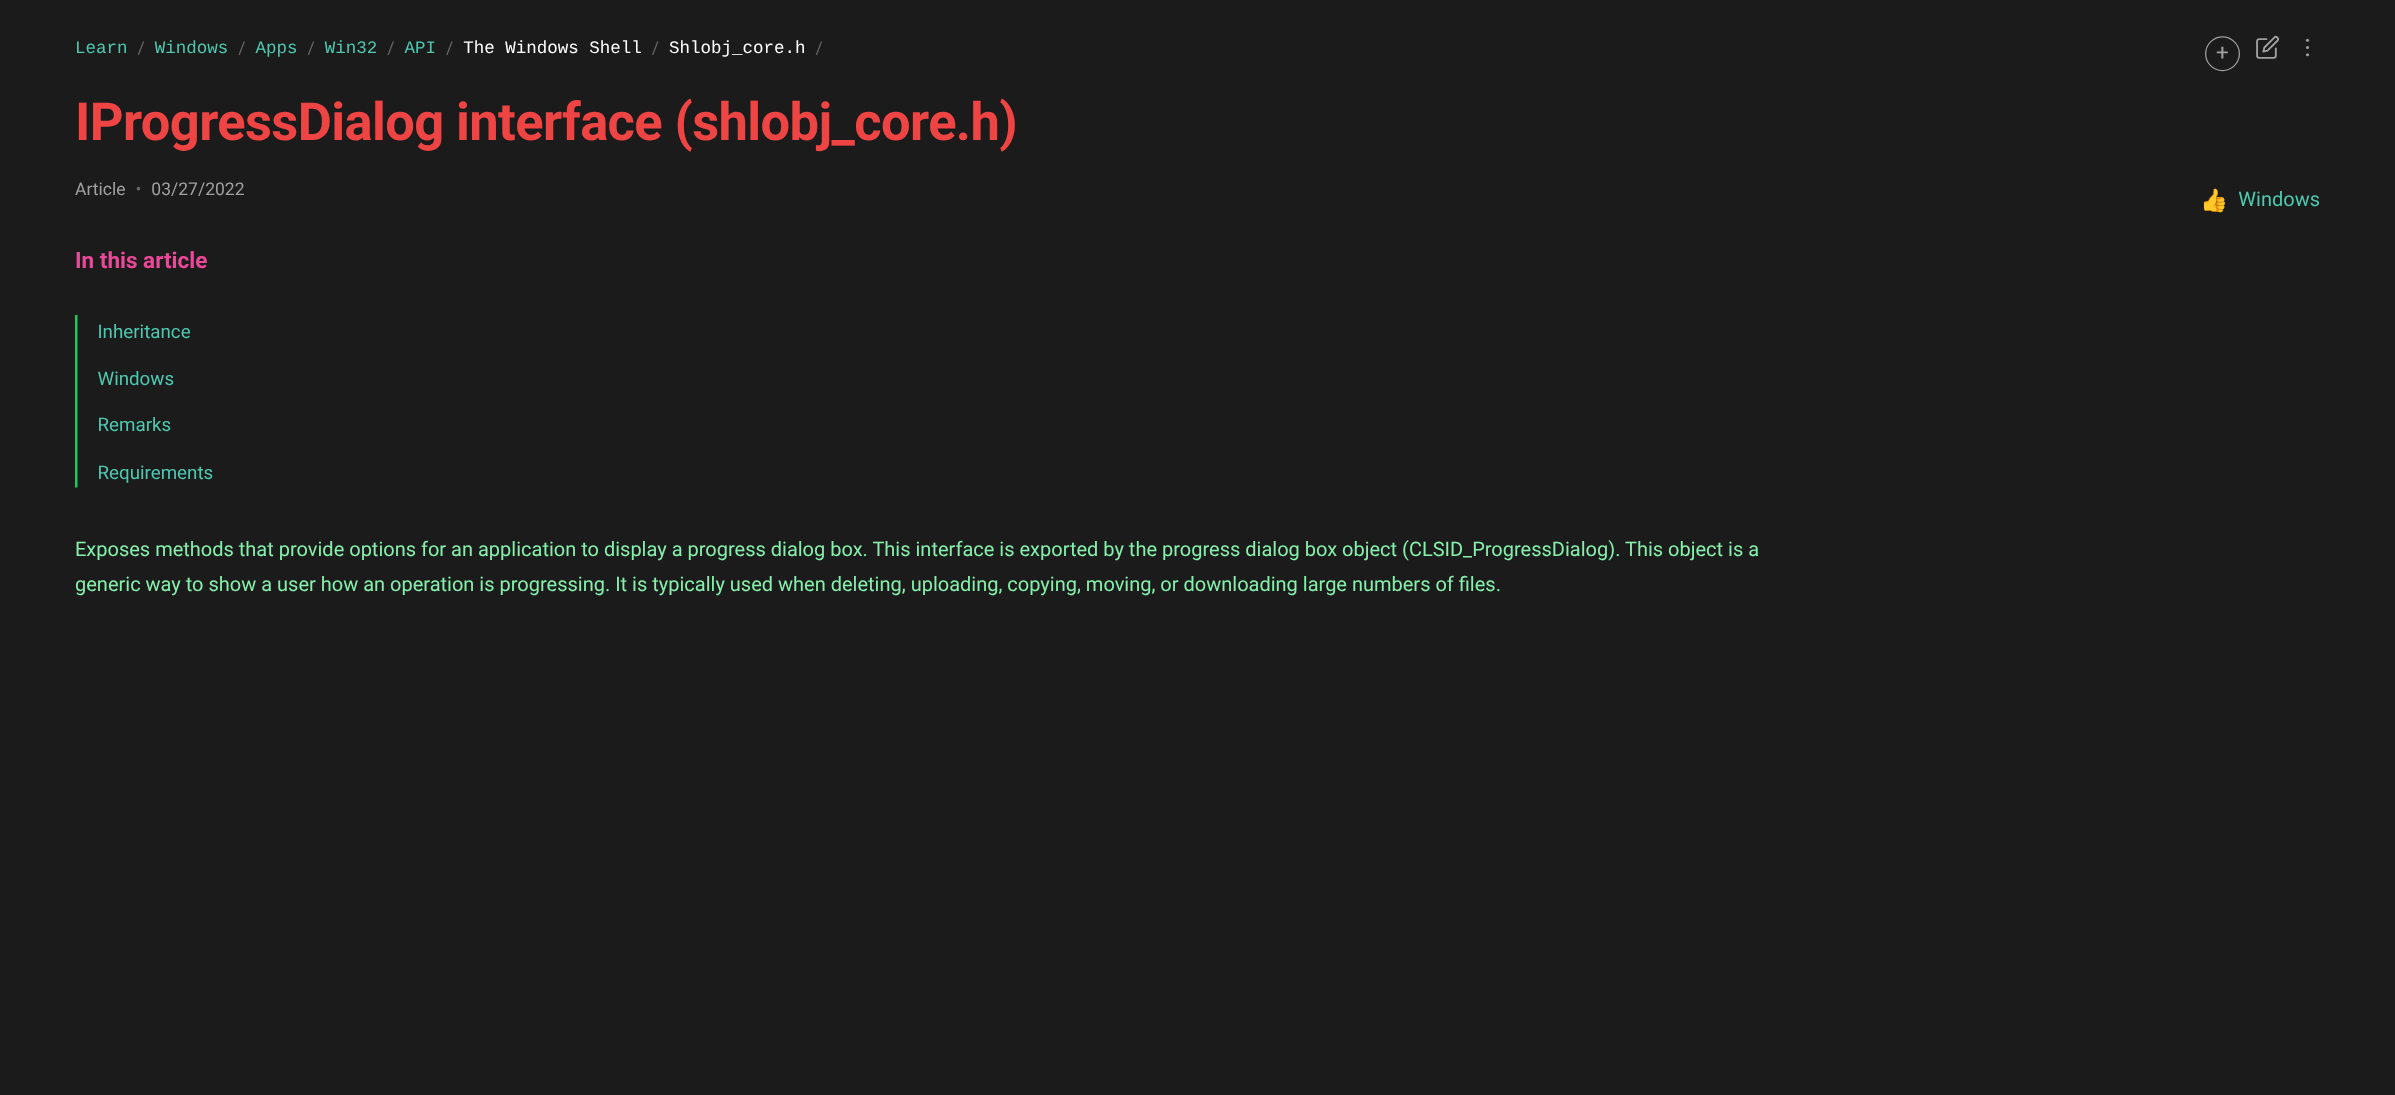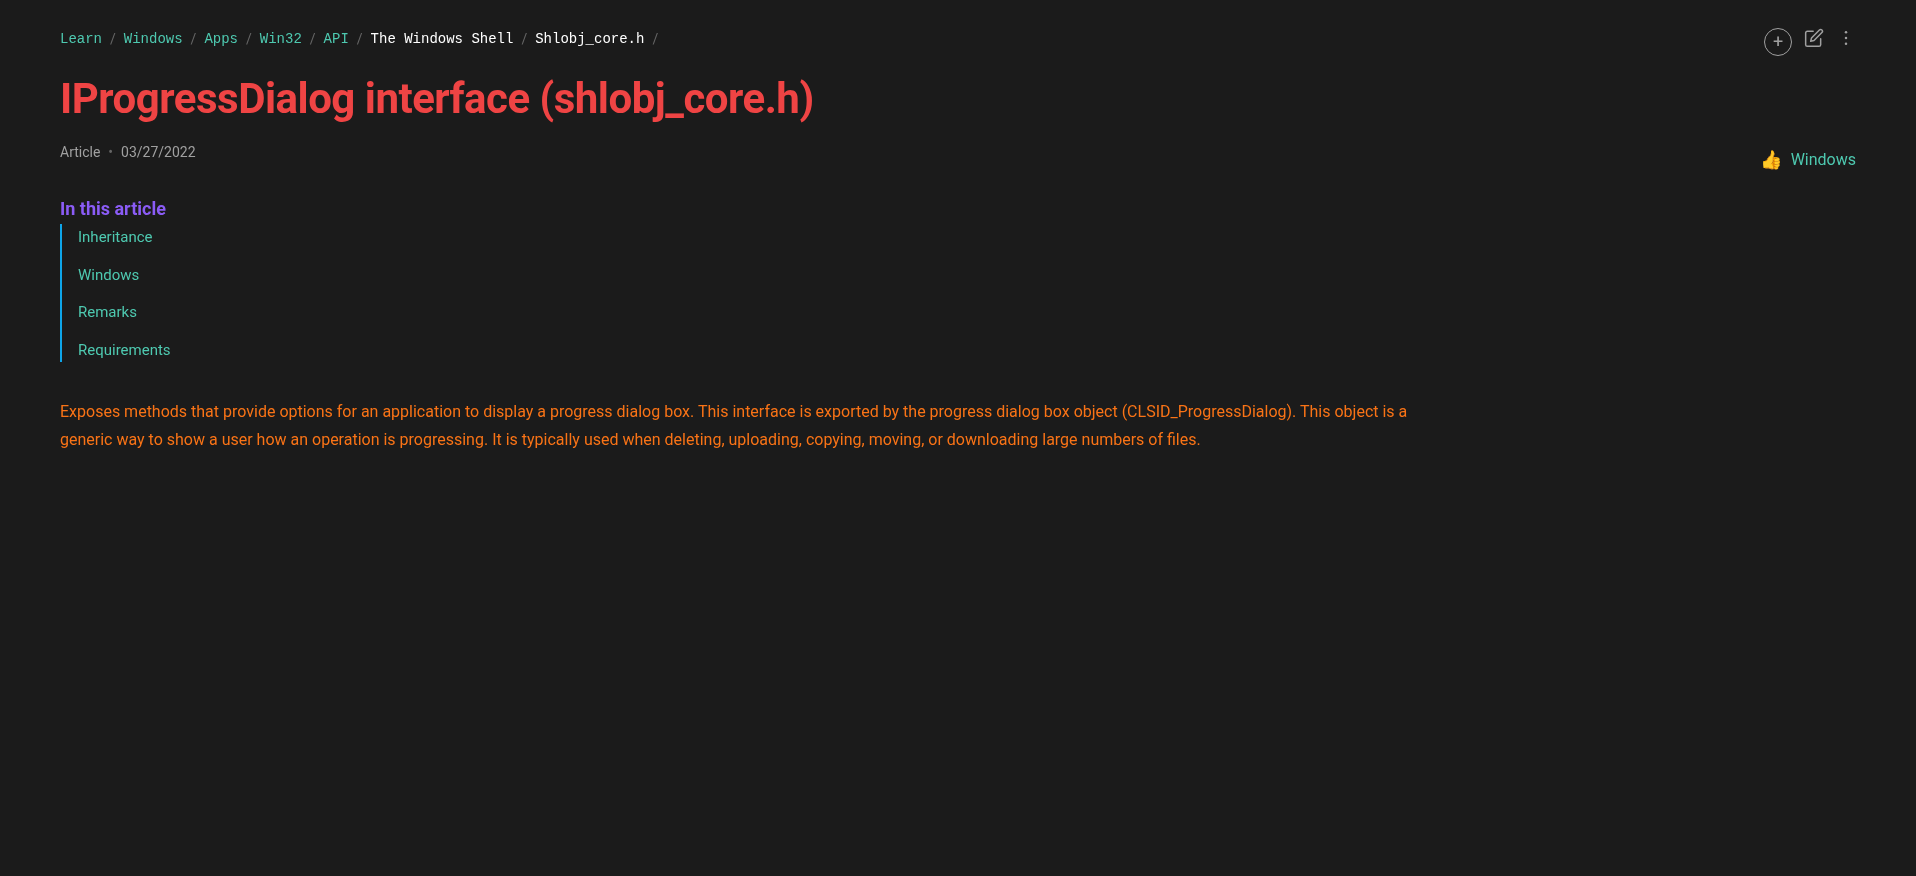--- a/index.html
+++ b/index.html
@@ -105,43 +105,43 @@
     }
 
     
     .toc-section {
       margin-bottom: 36px;
     }
 
     .toc-title {
       font-size: 18px;
       font-weight: 700;
-      color: #8b5cf6;
-      margin-bottom: 0;
+      color: #ec4899;
+      margin-bottom: 28px;
     }
 
     .toc-list {
       list-style: none;
-      border-left: 2px solid #0ea5e9;
+      border-left: 2px solid #22c55e;
       padding-left: 16px;
       display: flex;
       flex-direction: column;
       gap: 12px;
     }
 
     .toc-item a {
       color: #4ec9b0;
       text-decoration: none;
       font-size: 15px;
     }
 
     
     .description {
       font-size: 16px;
-      color: #f97316;
+      color: #86efac;
       line-height: 1.7;
       max-width: 1400px;
     }
 
     
     .main-content-area {
       display: flex;
       justify-content: space-between;
       align-items: flex-start;
     }

